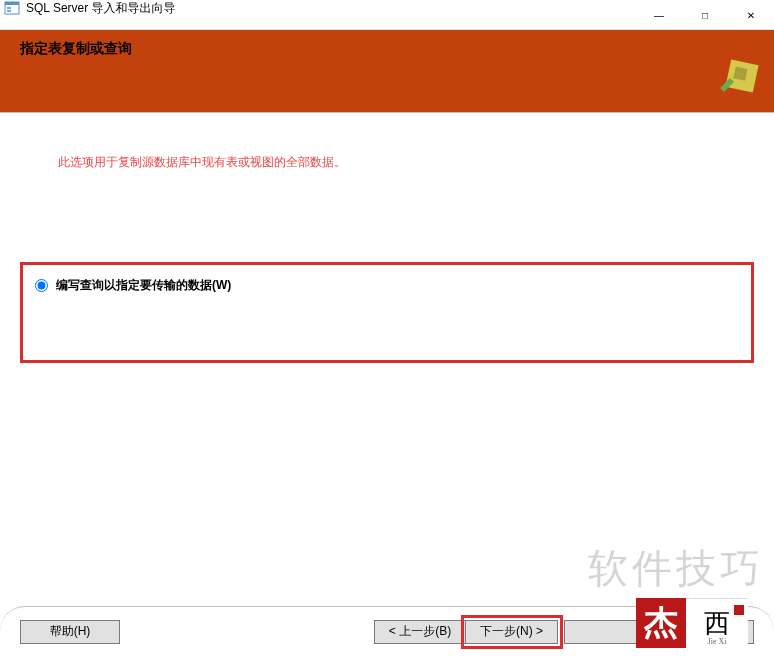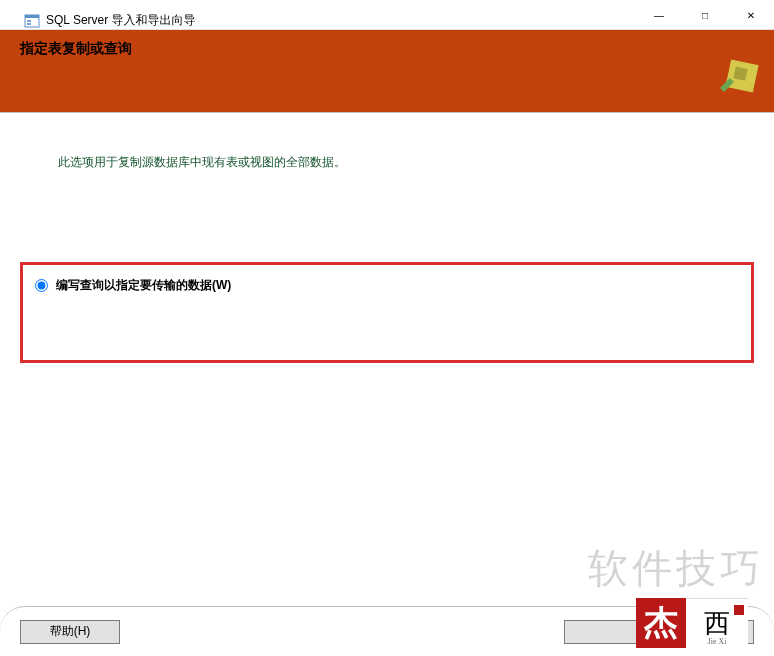--- a/index.html
+++ b/index.html
@@ -9,22 +9,22 @@
   background: #fff;
   width: 774px;
   height: 656px;
   position: relative;
   overflow: hidden;
 }
 .titlebar {
   height: 30px;
   border-bottom: 1px solid #e0e0e0;
   display: flex;
-  align-items: flex-end;
-  padding-left: 24px;
+  align-items: flex-start;
+  padding-left: 4px;
   background: #fff;
 }
 .titlebar-icon {
   width: 16px;
   height: 16px;
   margin-right: 6px;
   display: inline-flex;
   align-items: center;
   justify-content: center;
 }
@@ -95,21 +95,21 @@
   width: 13px;
   height: 13px;
 }
 .radio-label {
   font-size: 12px;
   font-weight: bold;
   color: #000;
 }
 .radio-desc {
   font-size: 12px;
-  color: #14532d;
+  color: #ef4444;
   padding-left: 26px;
   line-height: 1.6;
 }
 
 .footer {
   position: absolute;
   bottom: 0;
   left: 0;
   right: 0;
   height: 50px;
@@ -263,20 +263,24 @@
       <input type="radio" name="copymode" class="radio-input" checked="" style="">
       <span class="radio-label">编写查询以指定要传输的数据(W)</span>
     </div>
   </div>
 
 </div>
 
 <div class="footer">
   <button class="btn help">帮助(H)</button>
   <div class="footer-spacer"></div>
+  <div class="btn-group-nav">
+    <button class="btn">&lt; 上一步(B)</button>
+    <button class="btn highlighted-btn">下一步(N) &gt;</button>
+  </div>
   <button class="btn disabled"></button>
   <button class="btn"></button>
 </div>
 
 <div class="watermark">
   <div class="watermark-text">软件技巧</div>
   <div class="watermark-logo">
     <div class="logo-red">杰</div>
     <div class="logo-white">
       <span>西</span>

